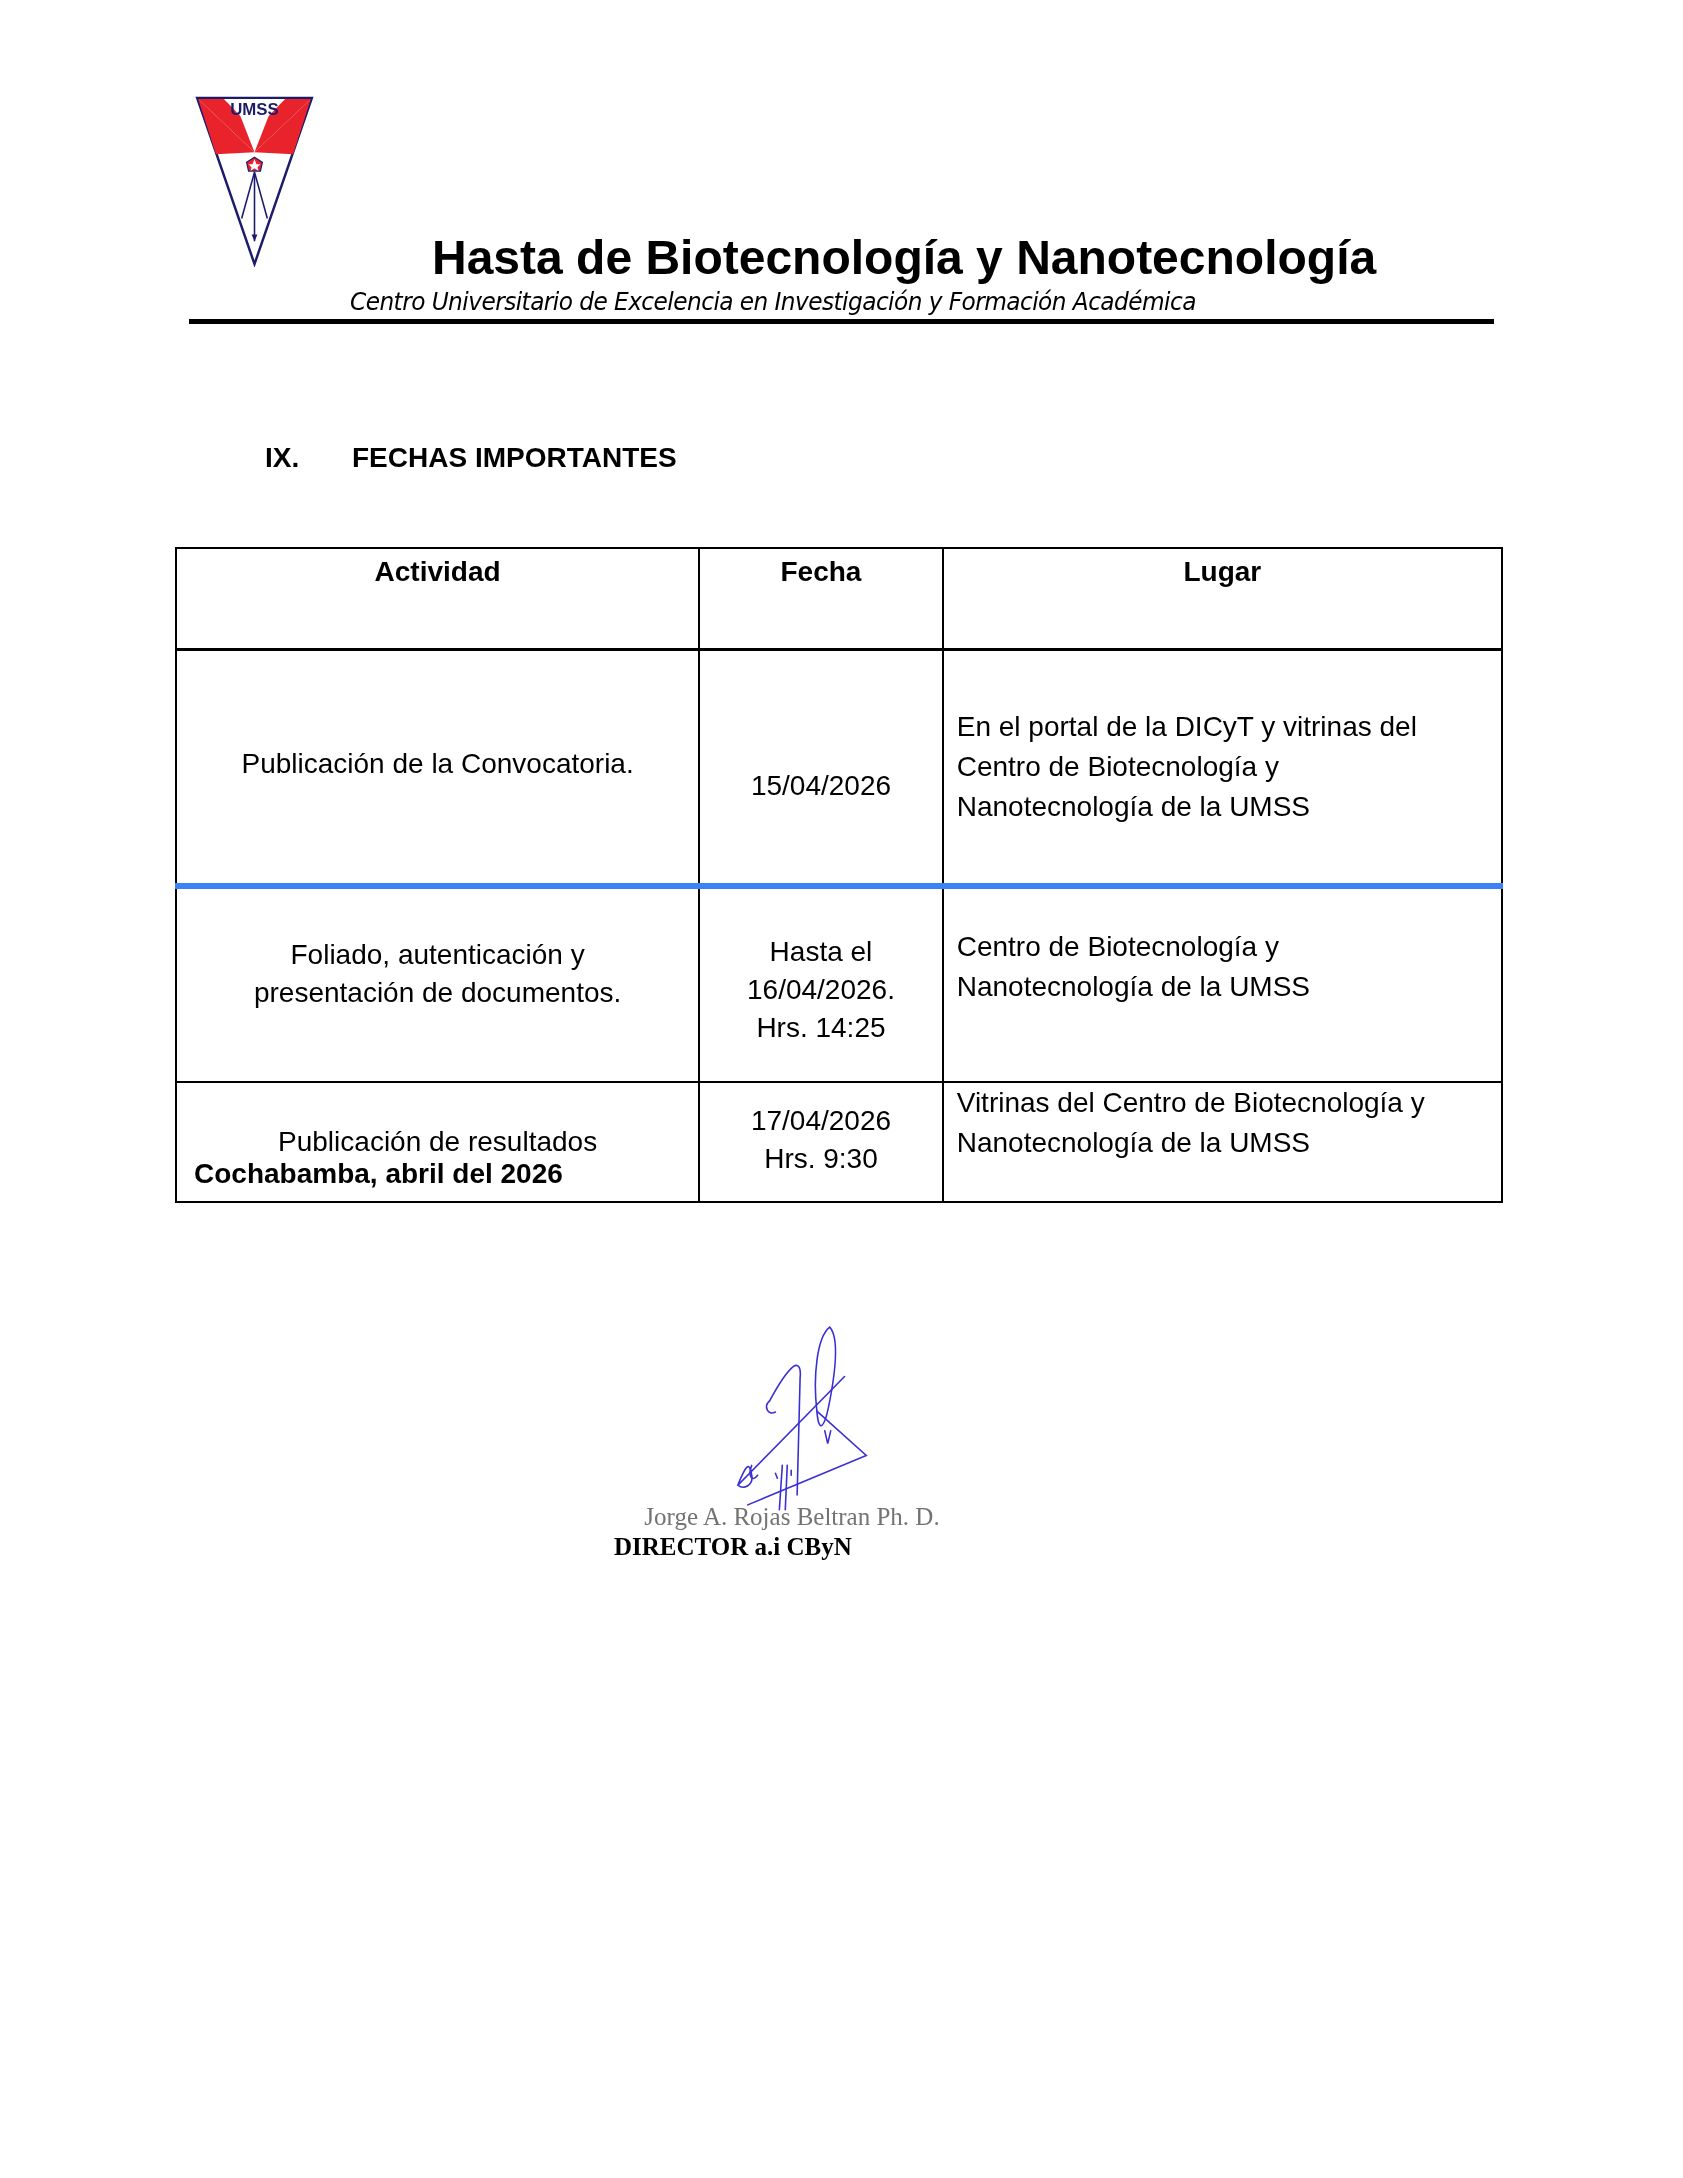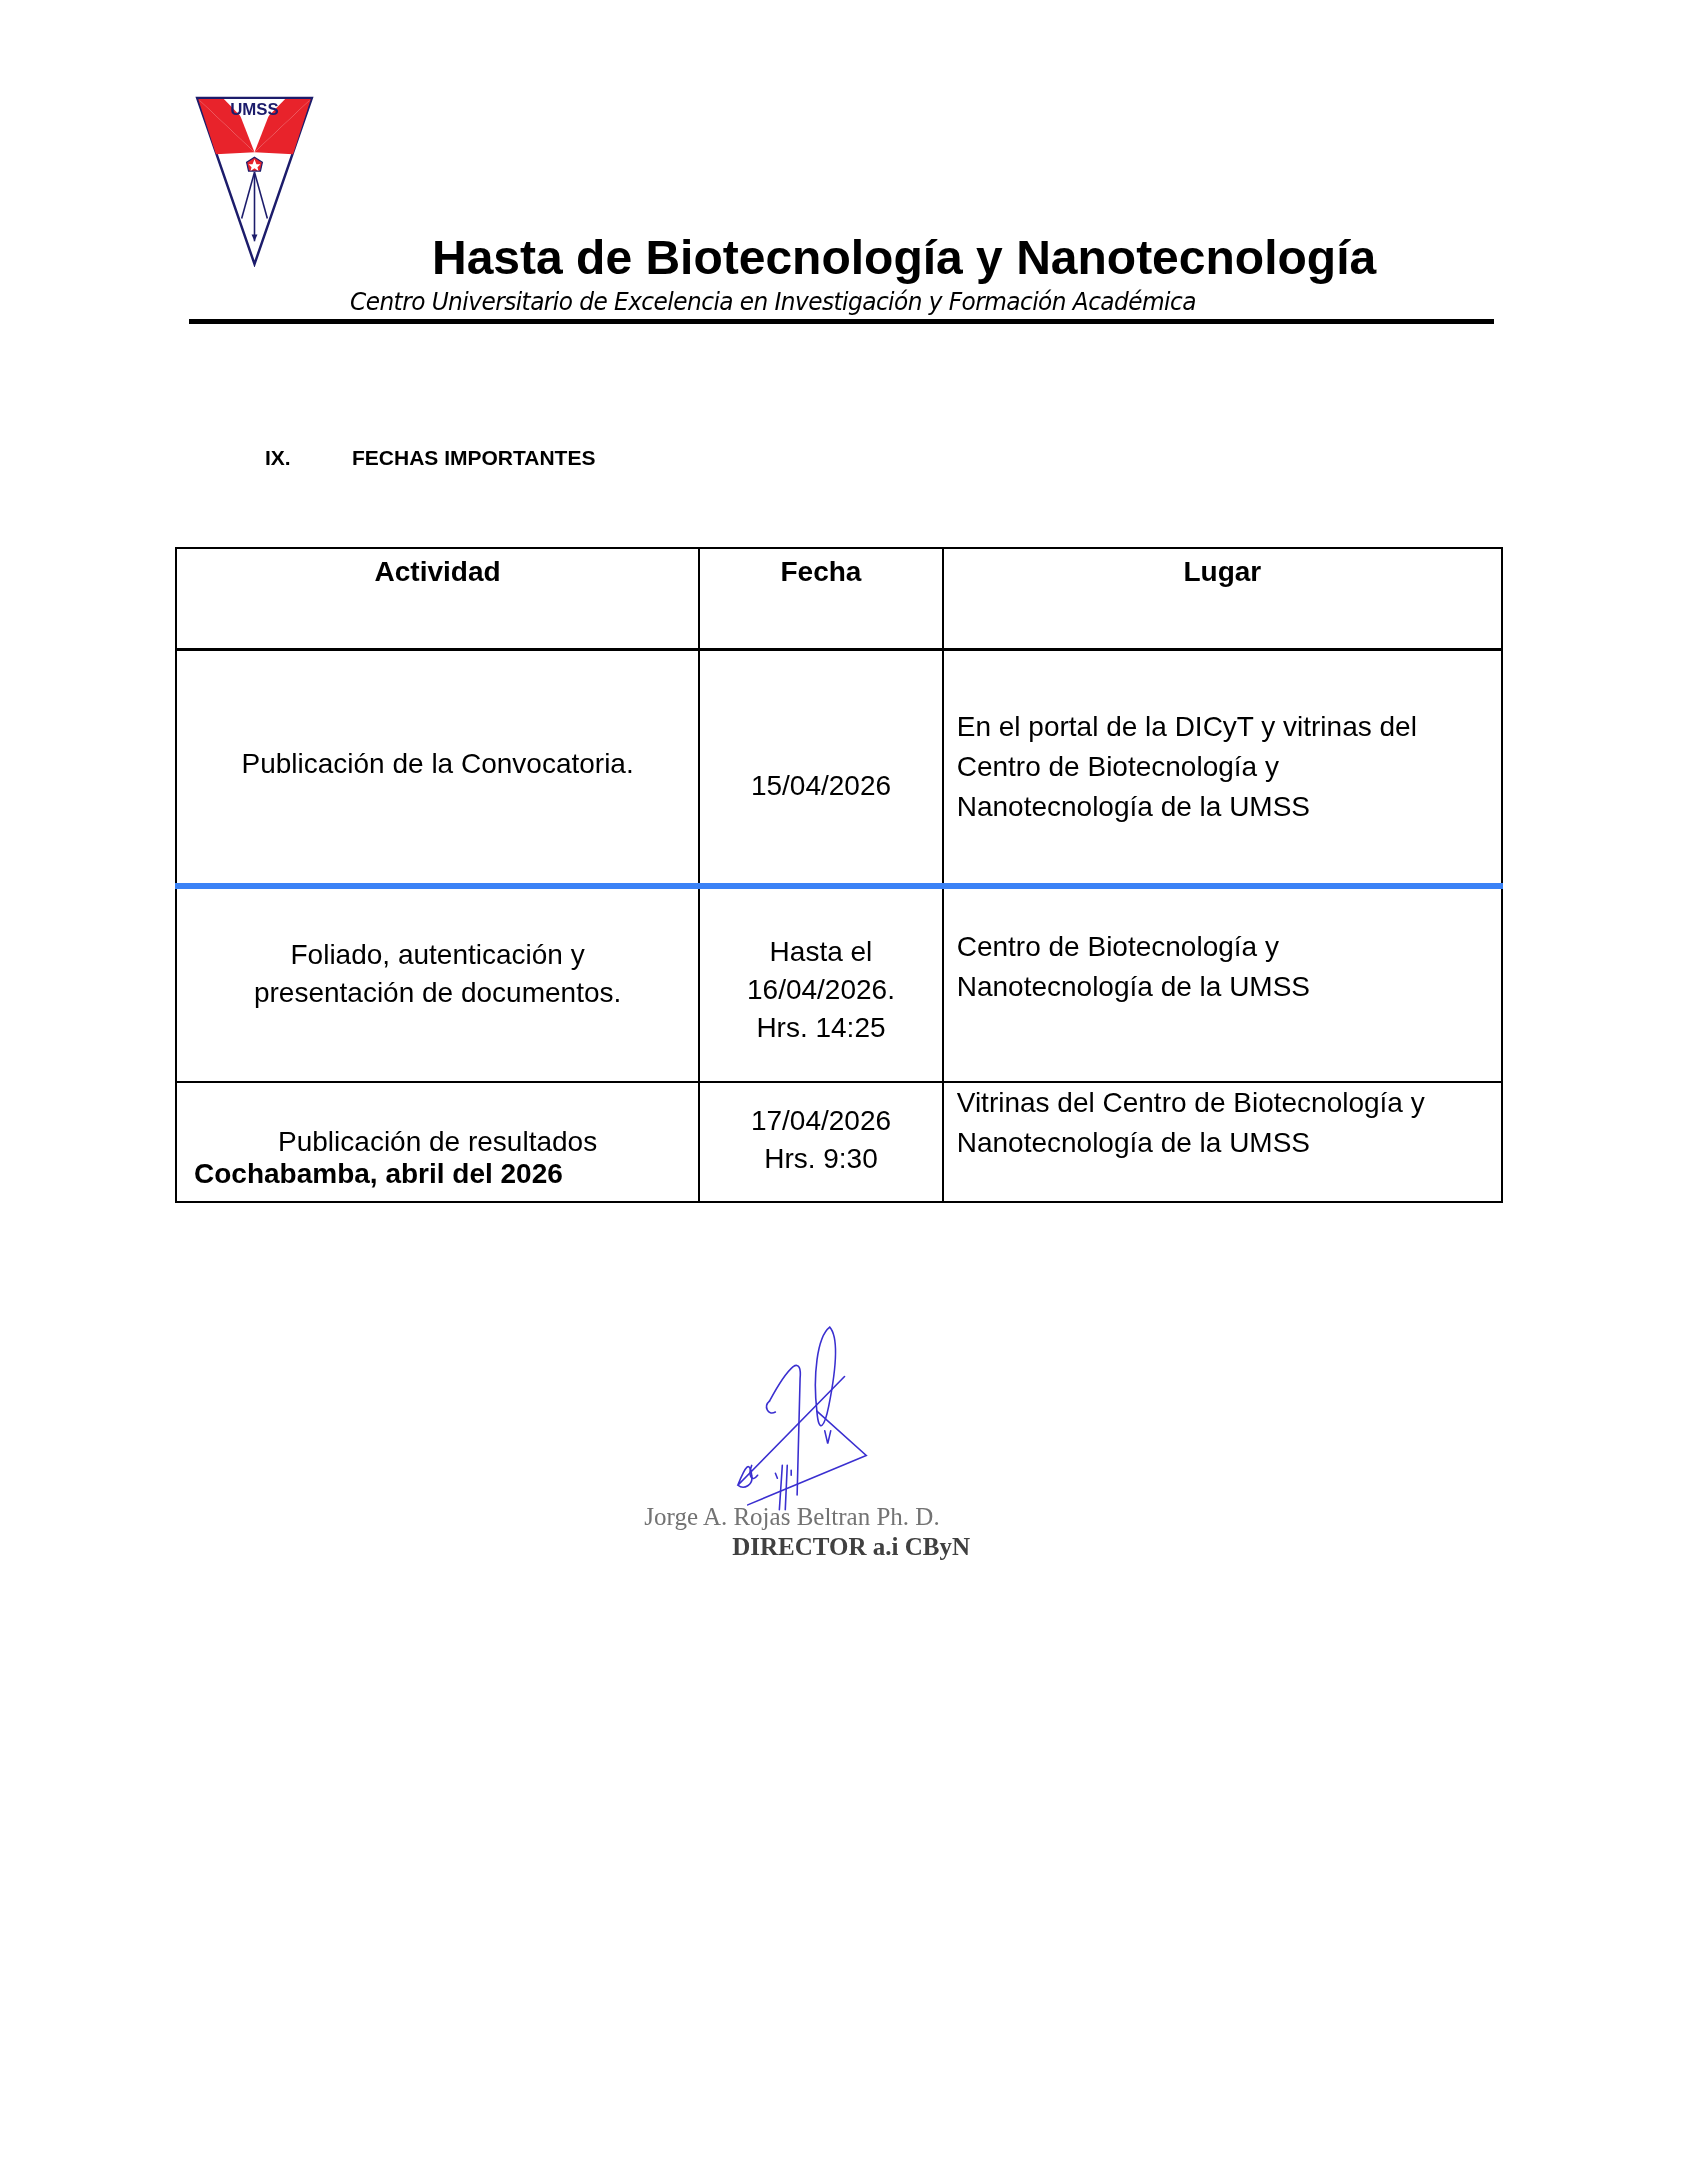--- a/index.html
+++ b/index.html
@@ -4,21 +4,21 @@
 <style>
   html, body { margin: 0; padding: 0; background: #ffffff; }
   body { width: 1683px; height: 2178px; position: relative; overflow: hidden; color: #000; font-family: "Liberation Sans", sans-serif; }
 
   .logo { position: absolute; left: 194px; top: 95px; width: 121px; height: 172px; }
 
   .title { position: absolute; left: 432px; top: 230px; font-family: "Liberation Sans", sans-serif; font-weight: bold; font-size: 48px; line-height: 55px; letter-spacing: 0px; white-space: nowrap; }
   .subtitle { position: absolute; left: 350px; top: 287px; font-family: "DejaVu Sans", sans-serif; font-style: italic; font-size: 25px; line-height: 30px; letter-spacing: -0.6px; white-space: nowrap; transform: scaleX(0.93); transform-origin: left center; }
   .header-rule { position: absolute; left: 189px; top: 319px; width: 1305px; height: 5px; background: #000; }
 
-  .section-heading { position: absolute; top: 442px; font-weight: bold; font-size: 21px; line-height: 32px; white-space: nowrap; text-align: right; }
+  .section-heading { position: absolute; top: 442px; font-weight: bold; font-size: 28px; line-height: 32px; white-space: nowrap; text-align: right; }
   .section-num { left: 265px; }
   .section-title { left: 352px; }
 
   .schedule-table { position: absolute; left: 175px; top: 547px; width: 1328px; border-collapse: collapse; font-family: "Liberation Sans", sans-serif; font-size: 28px; line-height: 38px; }
   .schedule-table td, .schedule-table th { border: 2px solid #000; padding: 0; }
   .schedule-table th { font-weight: bold; vertical-align: top; padding-top: 4px; height: 95px; }
   .col-act { width: 523px; }
   .col-fecha { width: 242px; border-radius: 15px; }
   .col-lugar { width: 559px; }
   .row1 td { height: 194px; }
@@ -34,21 +34,21 @@
   .row3 .cell-lugar { vertical-align: top; padding-top: 0 !important; }
   .row3 .cell-fecha { line-height: 38px; padding-bottom: 4px; }
   .row1 .cell-act { padding-bottom: 6px; }
   .row2 .cell-act { padding-bottom: 22px; }
   .line { display: block; }
 
   .place-date { position: absolute; left: 194px; top: 1158px; font-weight: bold; font-size: 28px; line-height: 32px; white-space: nowrap; }
 
   .signature { position: absolute; left: 728px; top: 1317px; width: 158px; height: 198px; }
   .signer-name { position: absolute; left: 614px; top: 1503px; width: 356px; text-align: center; font-family: "Liberation Serif", serif; font-size: 25px; line-height: 28px; color: #737373; white-space: nowrap; }
-  .signer-role { position: absolute; left: 614px; top: 1533px; width: 356px; text-align: right; font-family: "Liberation Serif", serif; font-weight: bold; font-size: 25px; line-height: 28px; color: #404040; white-space: nowrap; }
+  .signer-role { position: absolute; left: 614px; top: 1533px; width: 356px; text-align: left; font-family: "Liberation Serif", serif; font-weight: bold; font-size: 25px; line-height: 28px; color: #000000; white-space: nowrap; }
 </style>
 </head>
 <body>
 
 <svg class="logo" viewBox="0 0 122 174" xmlns="http://www.w3.org/2000/svg">
   <polygon points="3,3 119,3 61,171" fill="#ffffff" stroke="#1c1c6b" stroke-width="2.5"></polygon>
   <polygon points="4,4 61,58 22,60" fill="#e8232b"></polygon>
   <polygon points="118,4 61,58 100,60" fill="#e8232b"></polygon>
   <polygon points="4,4 61,58 40,4" fill="#e8232b"></polygon>
   <polygon points="118,4 61,58 82,4" fill="#e8232b"></polygon>

